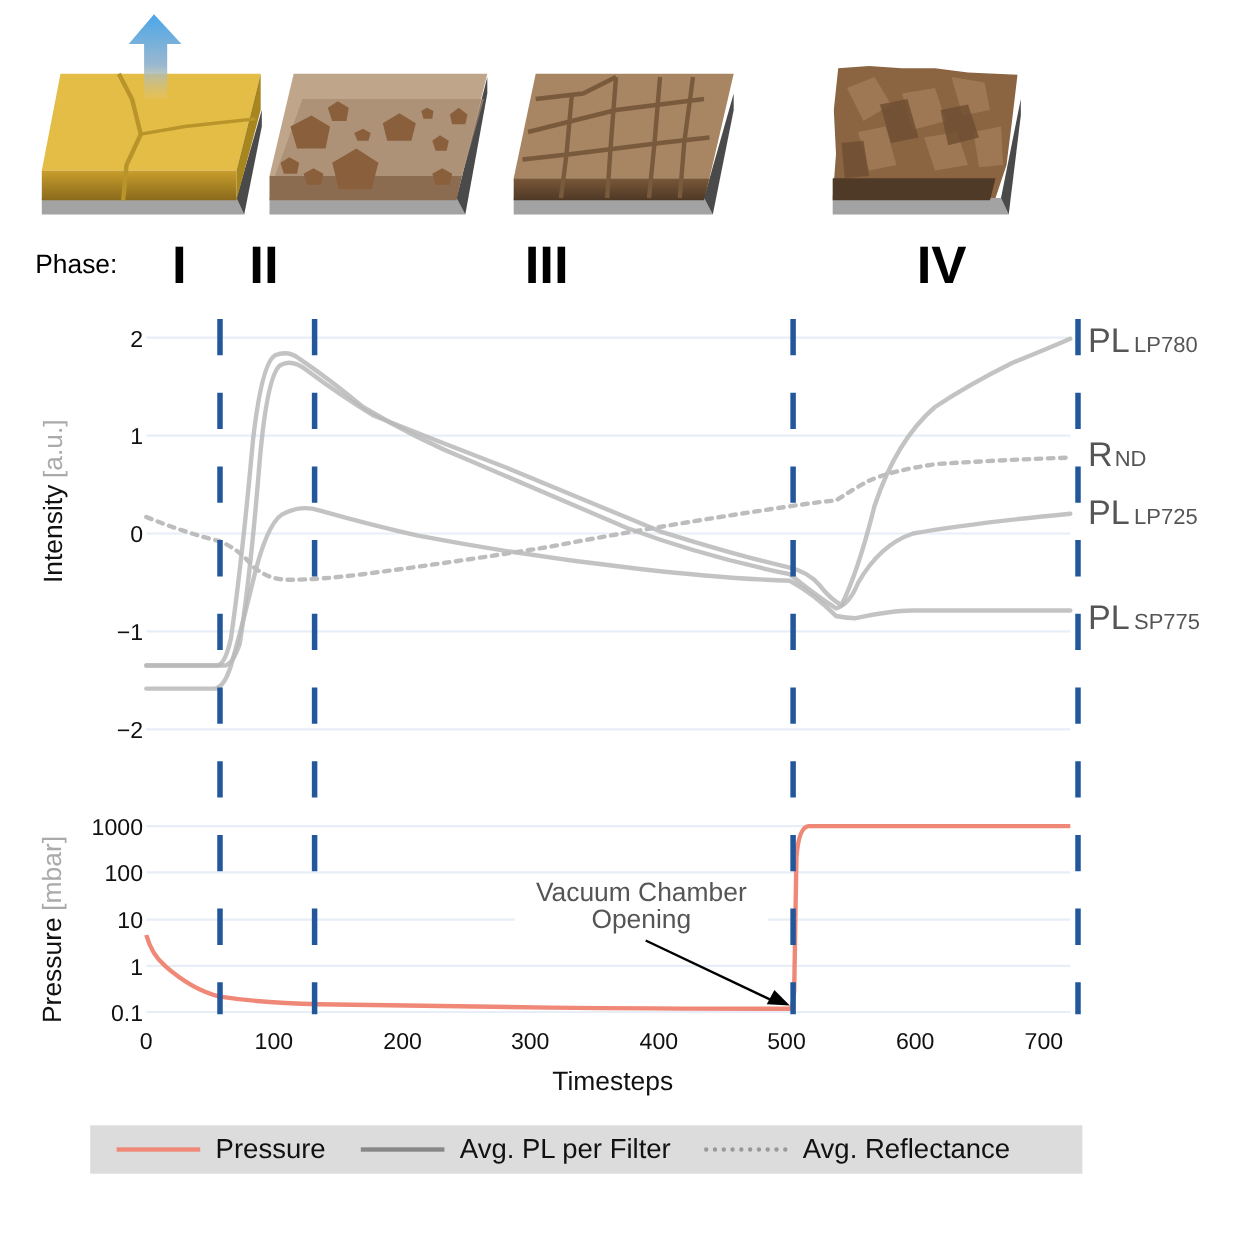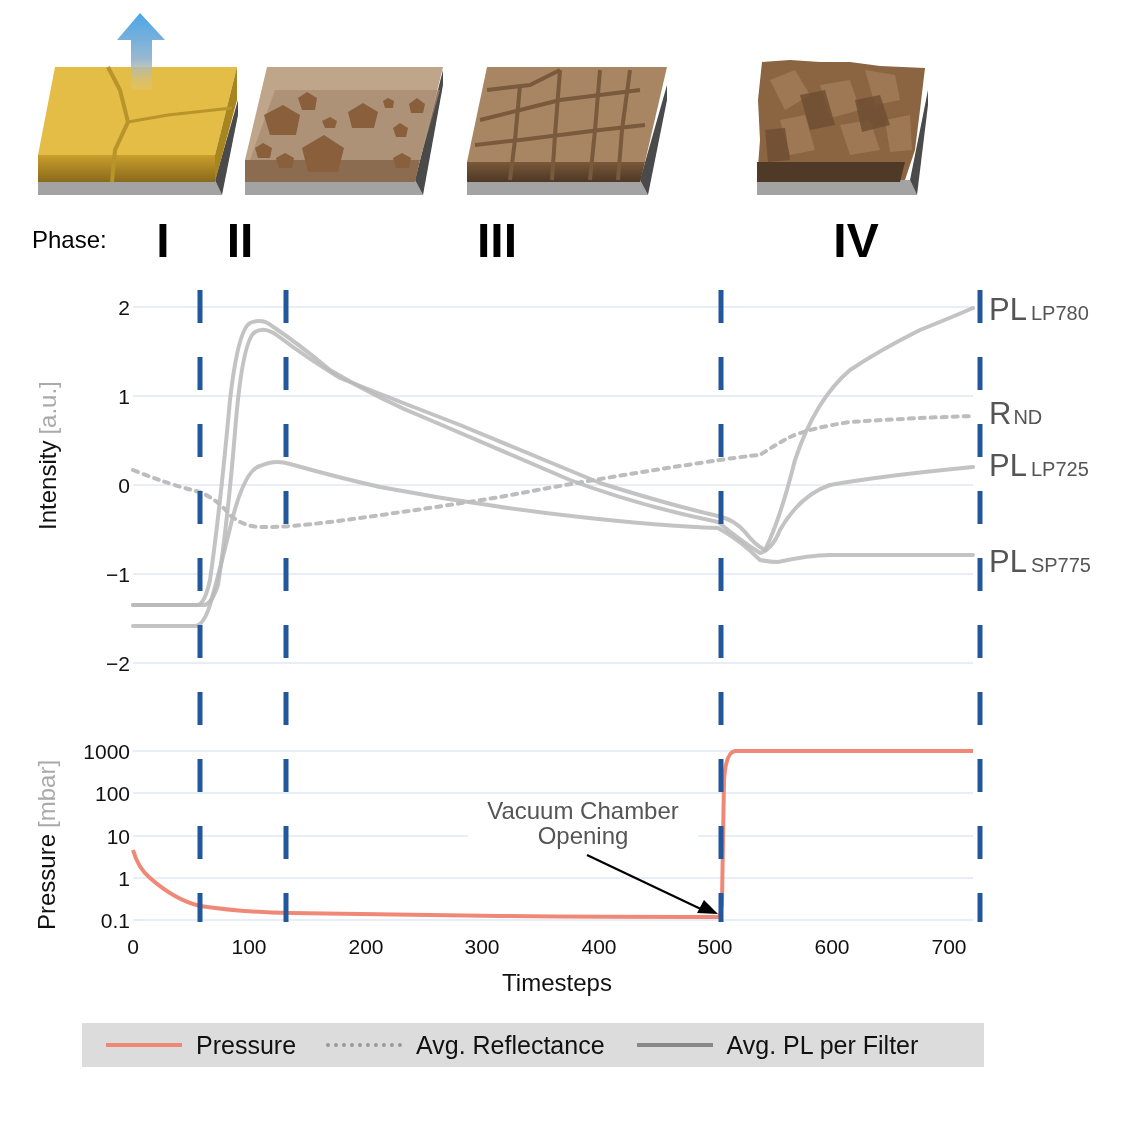--- a/index.html
+++ b/index.html
@@ -193,21 +193,21 @@
     <line x1="721" y1="290" x2="721" y2="922"></line>
     <line x1="980" y1="290" x2="980" y2="922"></line>
   </g>
 </svg>
 
 <div class="legend">
   <div class="legend-item">
     <span class="legend-swatch" style="border-top-color:#f08878;border-top-style:solid;"></span>
     <span class="legend-label">Pressure</span>
   </div>
+  <div class="legend-item" style="margin-left:32px;">
+    <span class="legend-swatch" style="border-top-color:#888888;border-top-style:solid;"></span>
+    <span class="legend-label">Avg. PL per Filter</span>
+  </div>
   <div class="legend-item" style="margin-left:30px;">
     <span class="legend-swatch" style="border-top-color:#999999;border-top-style:dotted;"></span>
     <span class="legend-label">Avg. Reflectance</span>
   </div>
-  <div class="legend-item" style="margin-left:32px;">
-    <span class="legend-swatch" style="border-top-color:#888888;border-top-style:solid;"></span>
-    <span class="legend-label">Avg. PL per Filter</span>
-  </div>
 </div>
 
 </body></html>

